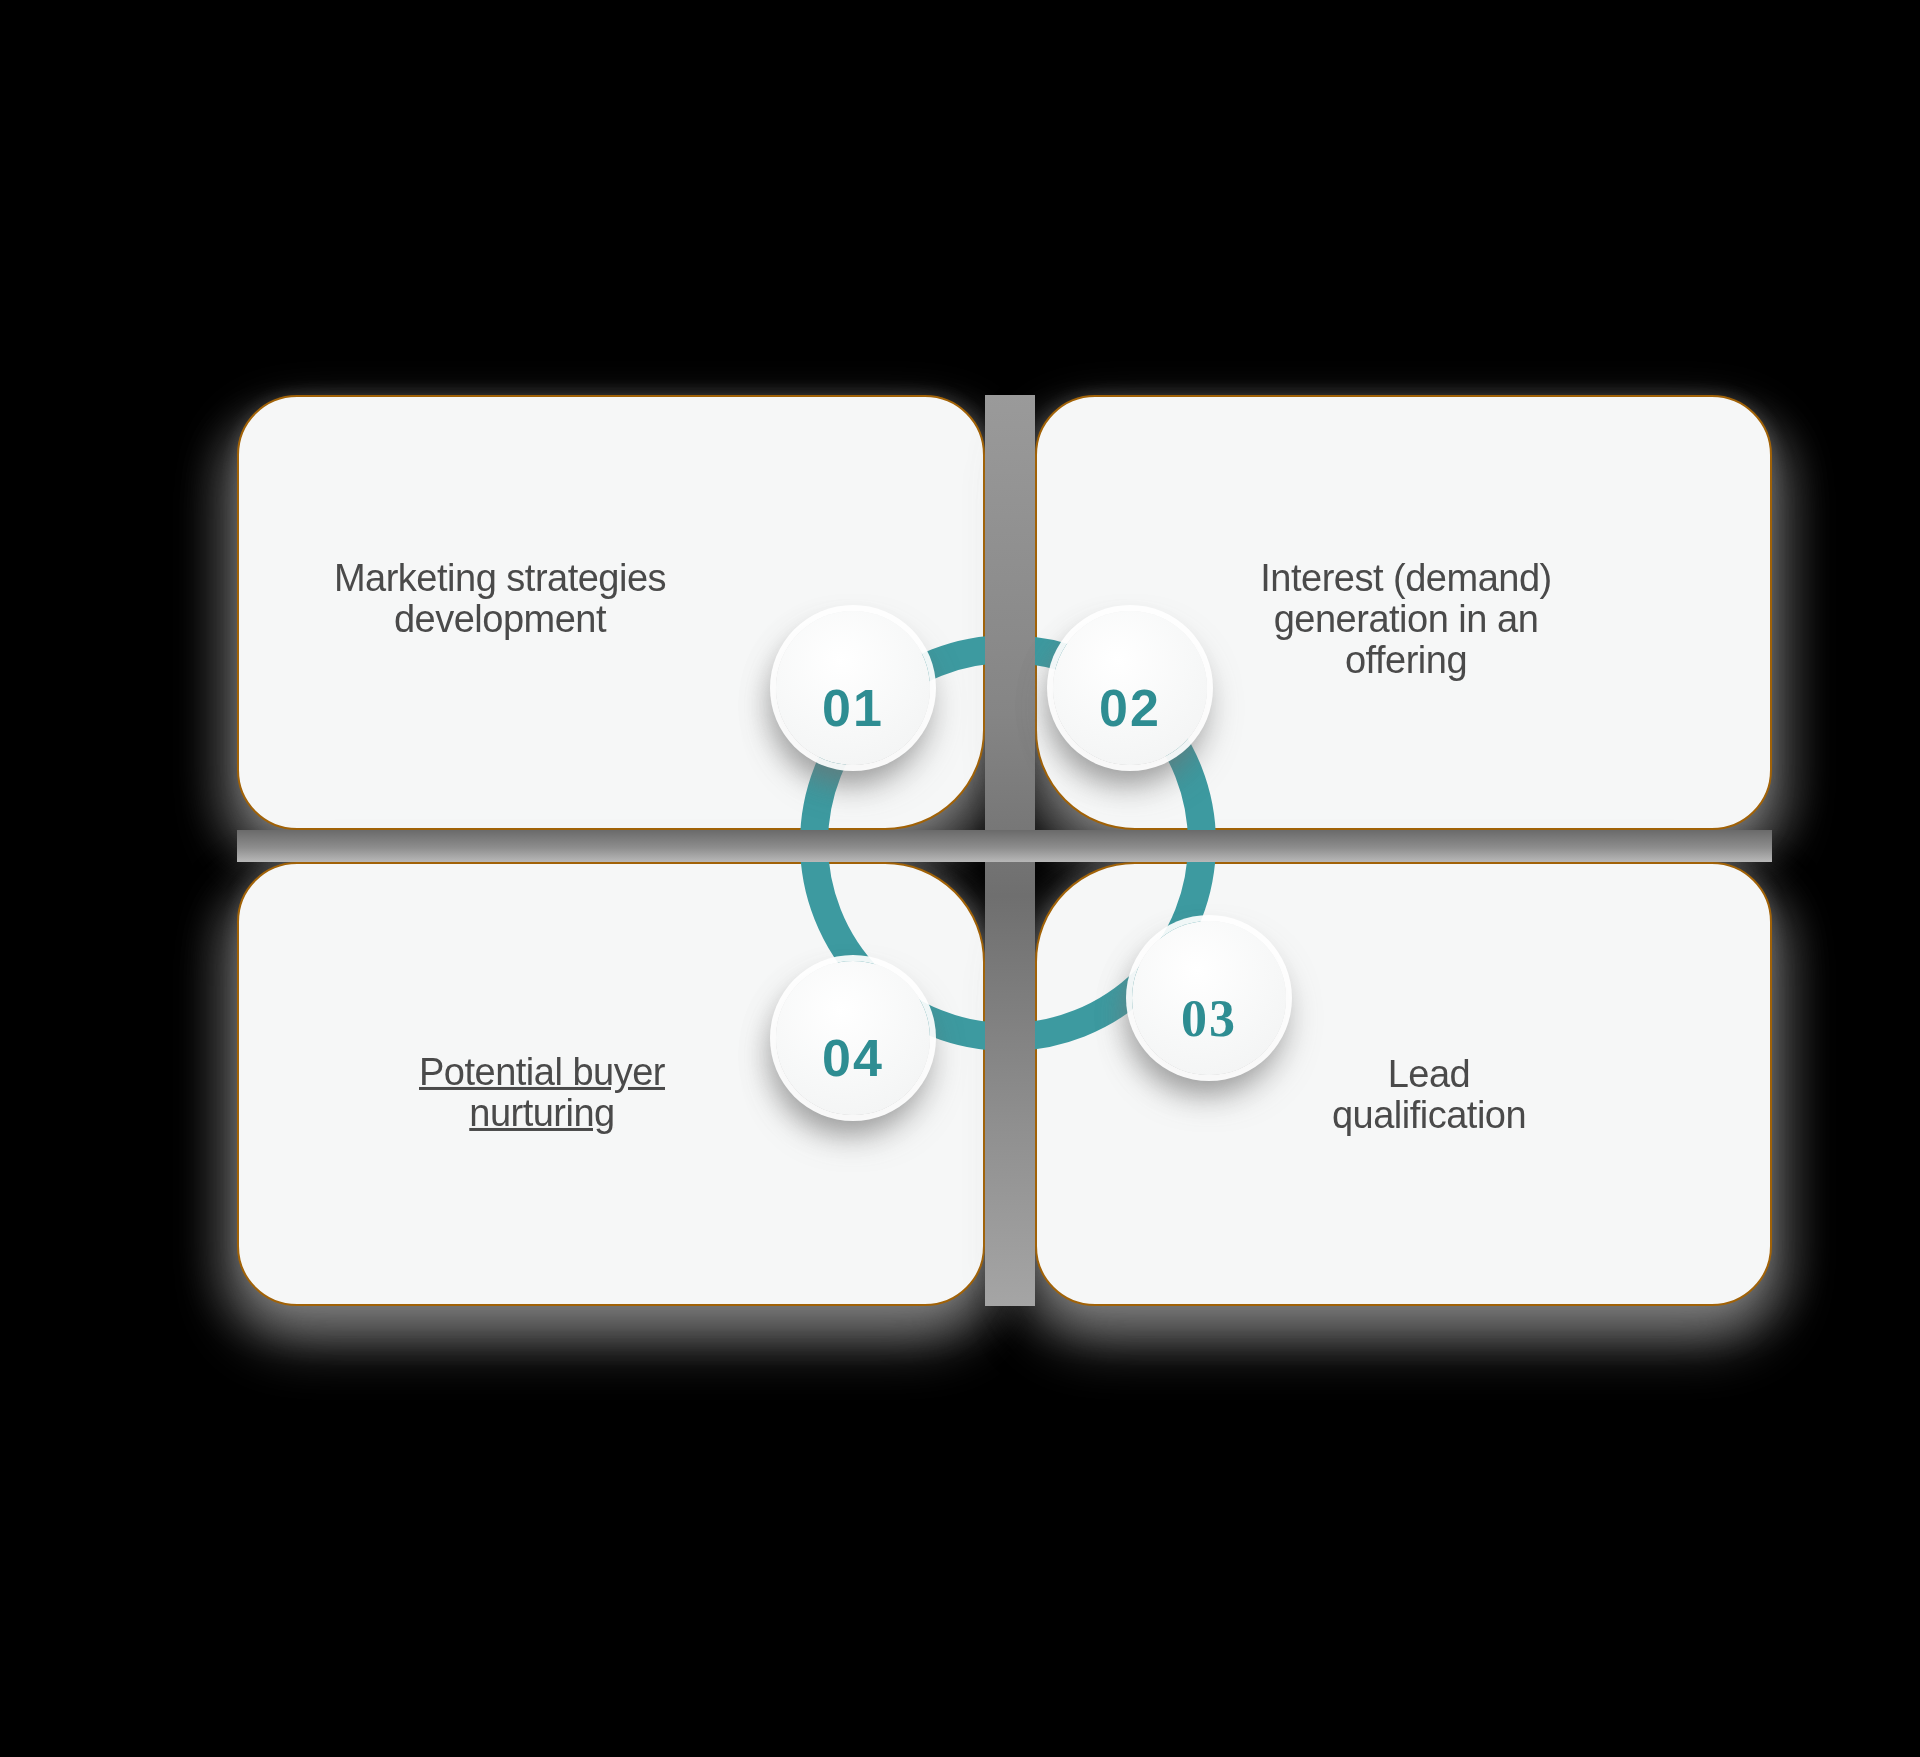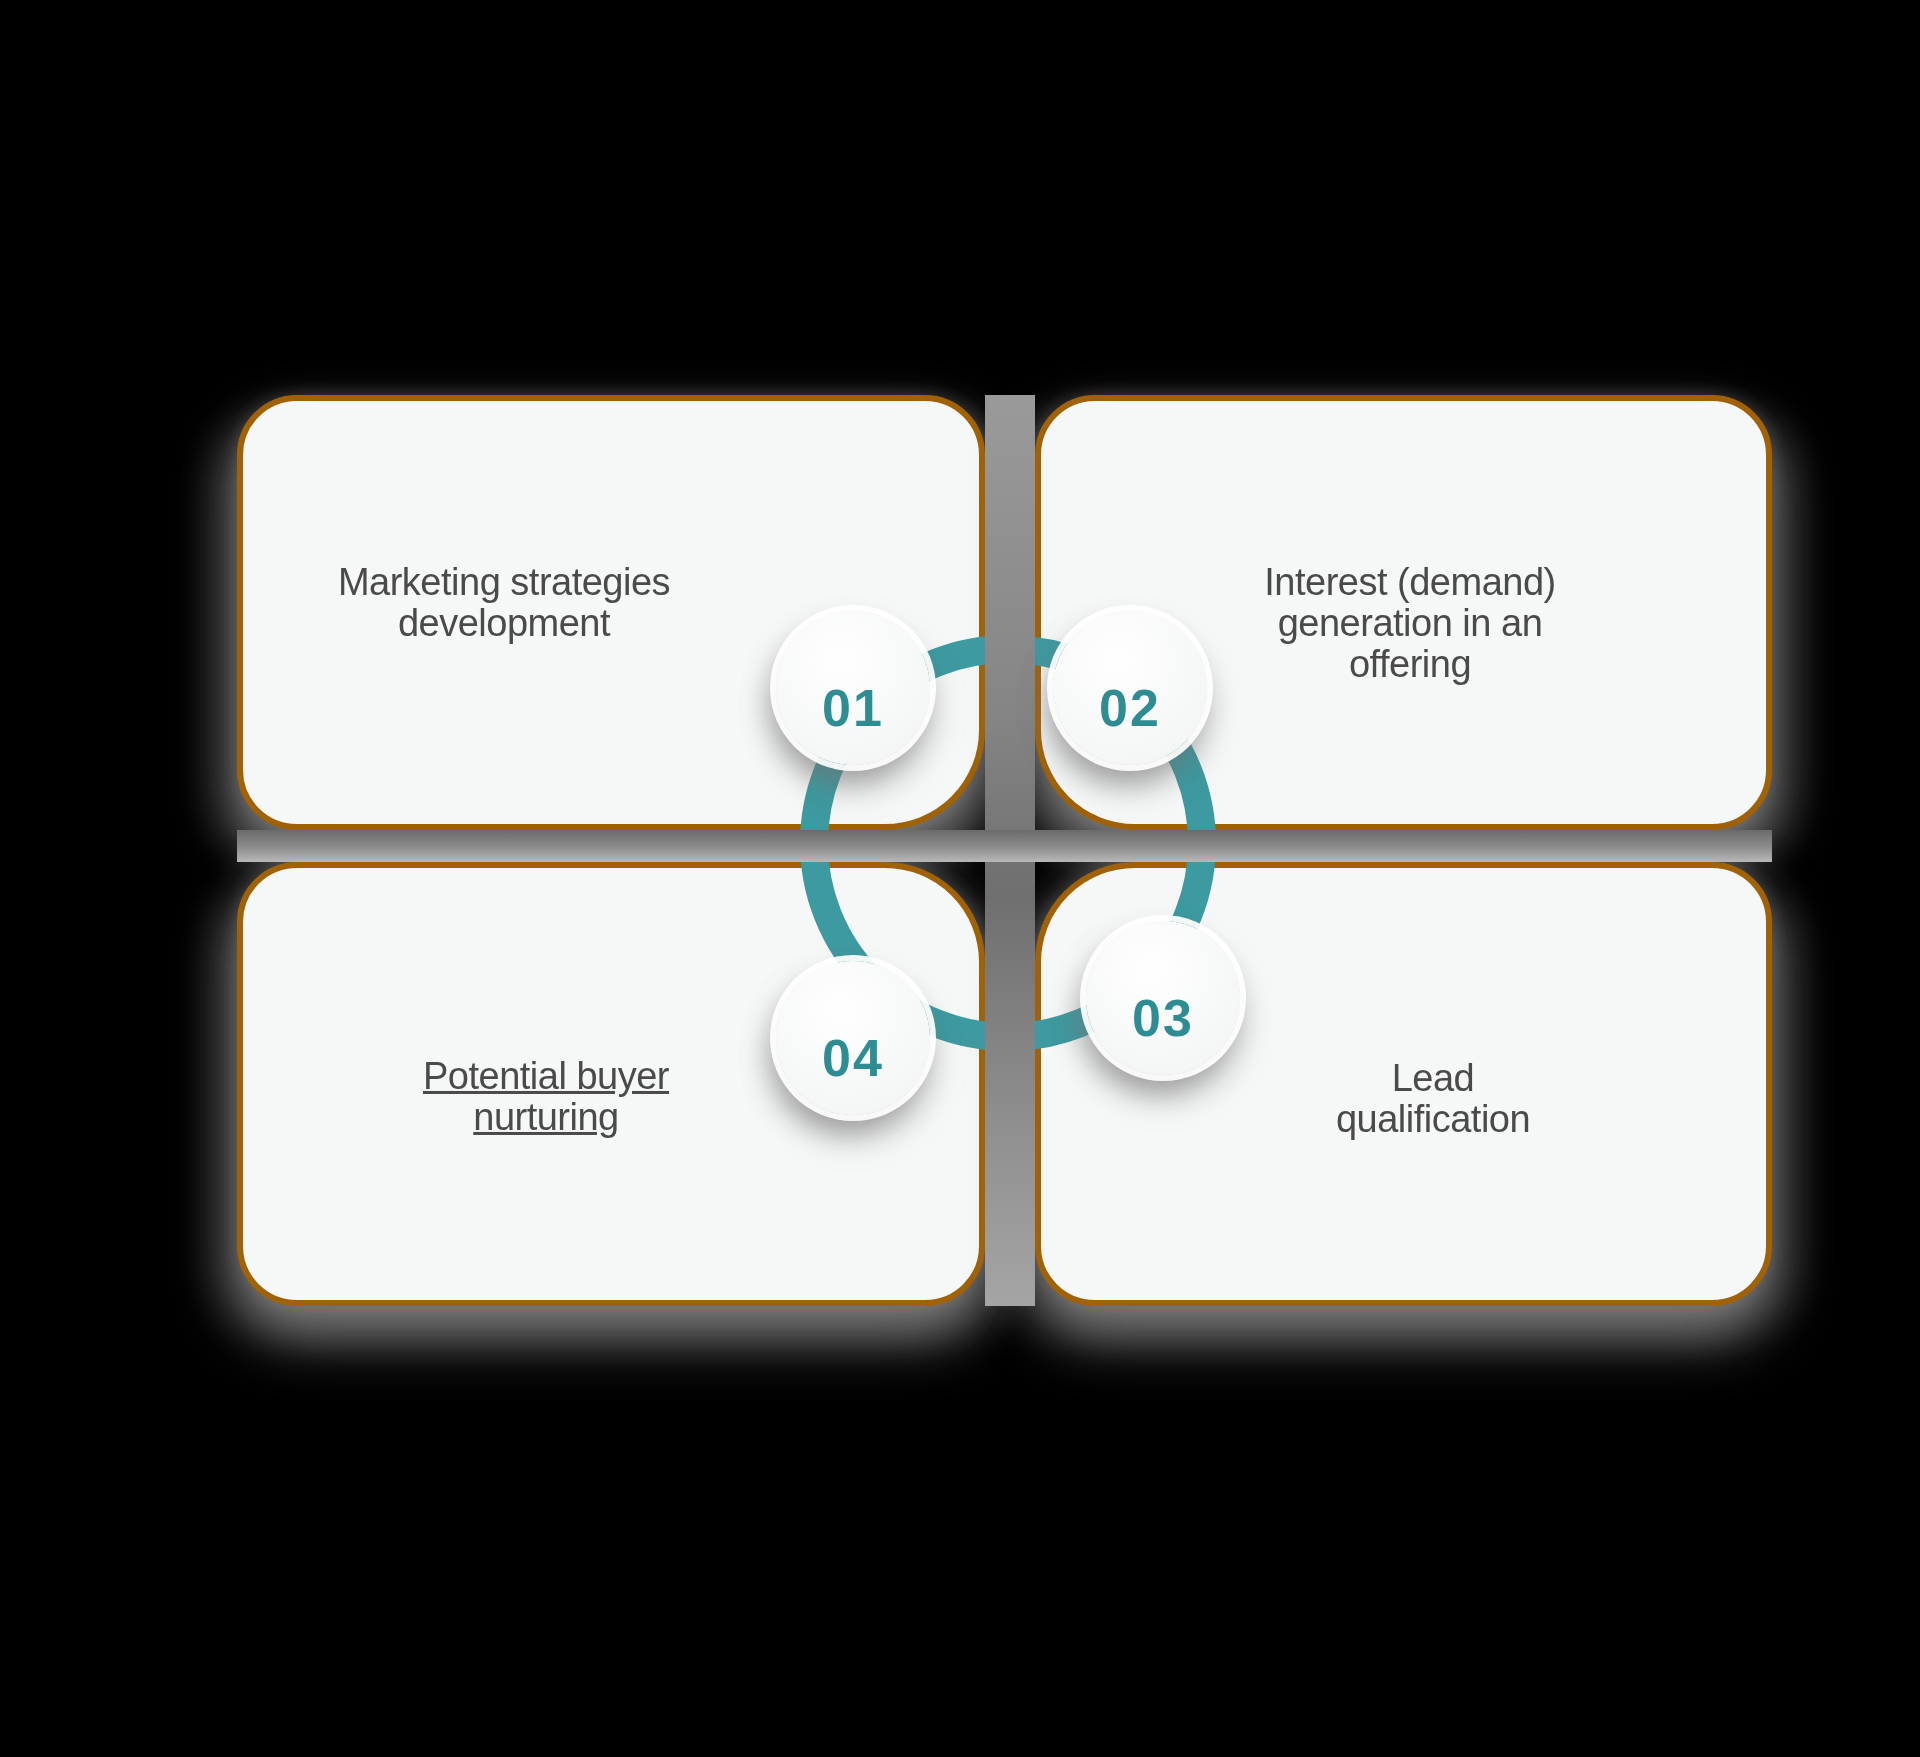--- a/index.html
+++ b/index.html
@@ -14,21 +14,21 @@
     overflow: hidden;
     background: var(--background, #000000);
     font-family: "Liberation Sans", "DejaVu Sans", sans-serif;
   }
 
   
   .card {
     position: absolute;
     box-sizing: border-box;
     background: var(--card, #f6f7f7);
-    border: 6px solid #a16207;
+    border: 2px solid #a16207;
     z-index: 10;
     box-shadow:
       0 30px 55px 6px rgba(165,165,165,0.50),
       -20px 22px 45px rgba(150,150,150,0.30),
       20px 22px 45px rgba(150,150,150,0.30),
       0 0 18px rgba(140,140,140,0.25);
   }
   .card-tl { left: 237px;  top: 395px; width: 748px; height: 435px; border-radius: 60px 60px 100px 60px; }
   .card-tr { left: 1035px; top: 395px; width: 737px; height: 435px; border-radius: 60px 60px 60px 100px; padding-left: 8px; }
   .card-bl { left: 237px;  top: 862px; width: 748px; height: 444px; border-radius: 60px 100px 60px 60px; }
@@ -92,21 +92,21 @@
   }
   .num-circle span {
     font-size: 52px;
     font-weight: bold;
     letter-spacing: 2px;
     color: var(--number, #2e8d92);
     margin-top: 40px;
   }
   .pos-01 { left: 776px;  top: 611px; }
   .pos-02 { left: 1053px; top: 611px; }
-  .pos-03 { left: 1086px; top: 921px; }
+  .pos-03 { left: 1132px; top: 921px; font-family: Liberation Serif, serif; }
   .pos-04 { left: 776px;  top: 961px; }
 </style>
 </head>
 <body>
 
 <div class="stage">
 
   <div class="card card-tl">
     <div class="card-label label-tl">Marketing strategies
 development</div>

